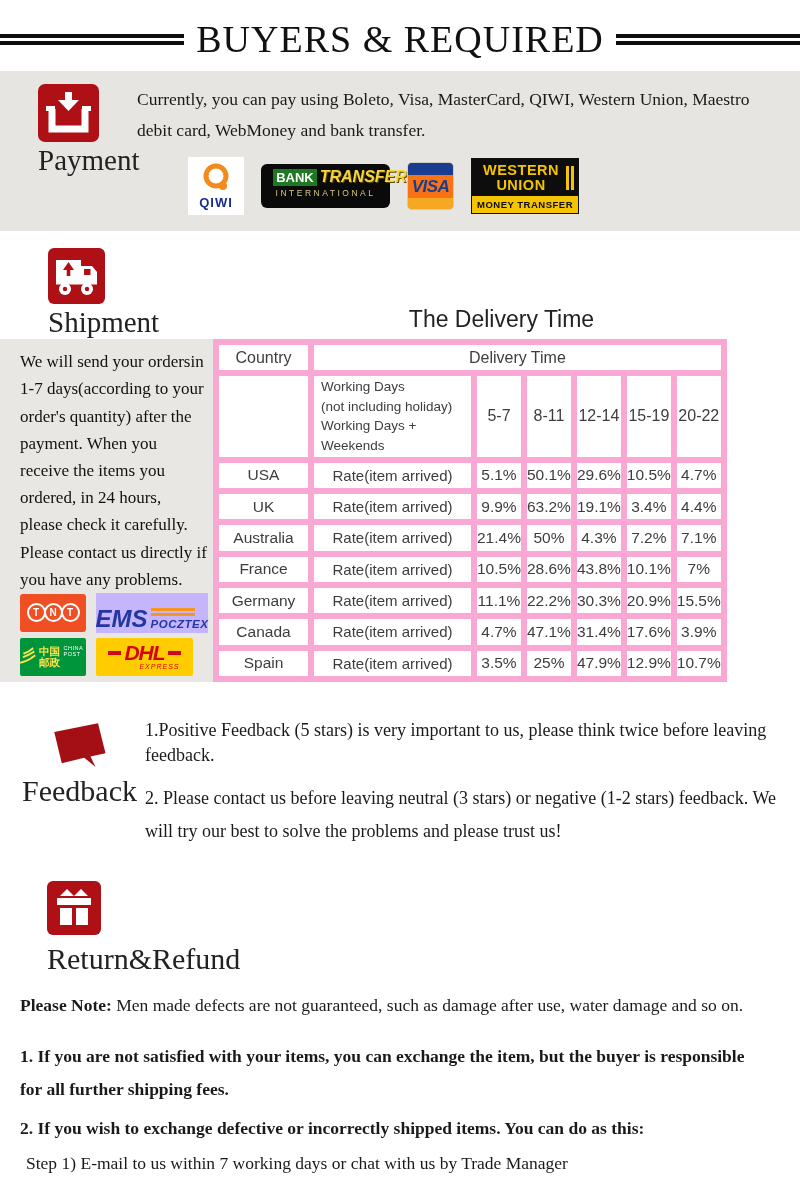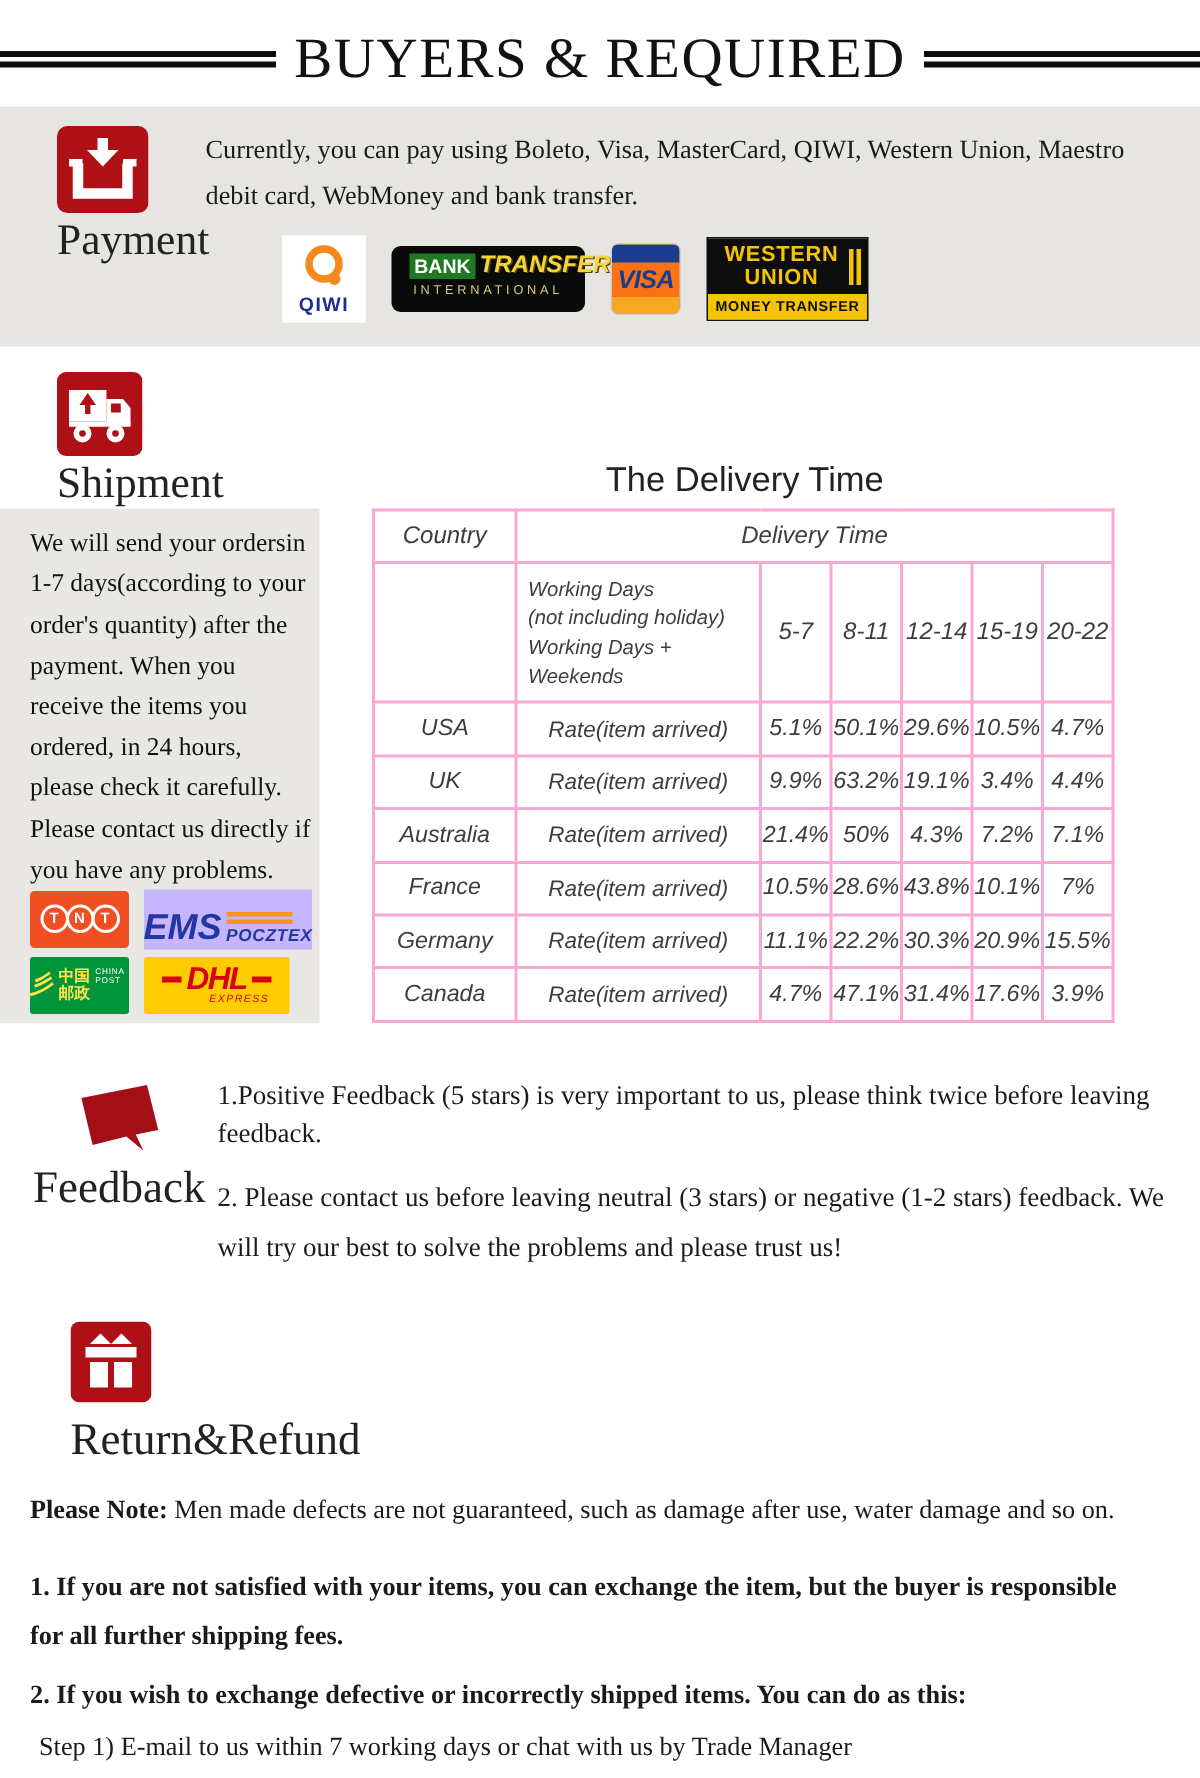--- a/index.html
+++ b/index.html
@@ -33,24 +33,24 @@
   .visa-text { color:#1a3c8f; font-family:"Liberation Sans",sans-serif; font-weight:bold; font-style:italic; font-size:17px; letter-spacing:-0.5px; }
   .visa-bot { height:11px; background:#f7a823; }
   .logo-wu { width:108px; height:56px; display:flex; flex-direction:column; border:1px solid #111; }
   .wu-top { flex:1; background:#0d0d0d; display:flex; align-items:center; padding:2px 4px; }
   .wu-words { flex:1; text-align:center; color:#f5c400; font-family:"Liberation Sans",sans-serif; font-weight:bold; font-size:14.5px; line-height:1.05; letter-spacing:0.5px; }
   .wu-bars { display:flex; gap:2px; }
   .wu-bars i { display:block; width:3px; height:24px; background:#f5c400; }
   .wu-bot { height:17px; background:#f5c400; display:flex; align-items:center; justify-content:center; }
   .wu-bot span { color:#0d0d0d; font-family:"Liberation Sans",sans-serif; font-weight:bold; font-size:9.5px; letter-spacing:0.5px; }
   
-  .shipment-head { display:flex; margin-top:17px; }
+  .shipment-head { display:flex; margin-top:17px;padding-left:10px; }
   .ship-left { width:213px; padding-left:38px; flex:none; }
   .delivery-title { flex:1; text-align:center; font-family:"Liberation Sans",sans-serif; font-size:23px; color:#222; align-self:flex-end; padding-bottom:6px; padding-right:20px; }
-  .shipment-main { display:flex; align-items:stretch;gap:35px; }
+  .shipment-main { display:flex; align-items:stretch; }
   .ship-note-box { width:213px; flex:none; background:#e9e7e4; padding:9px 6px 6px 20px; display:flex; flex-direction:column; }
   .ship-note { font-size:17px; line-height:1.6; color:#111; }
   .carrier-grid { margin-top:auto; display:grid; grid-template-columns:68px 112px; gap:5px 8px; align-items:center; }
   .logo-tnt { width:66px; height:38px; background:#f04e23; border-radius:3px; display:flex; align-items:center; justify-content:center; gap:0; }
   .tnt-circle { width:19px; height:19px; border-radius:50%; border:2px solid #fff; margin:0 -1px; display:flex; align-items:center; justify-content:center; color:#fff; font-family:"Liberation Sans",sans-serif; font-weight:bold; font-size:10px; }
   .logo-ems { width:112px; height:40px; background:#c4b5fd; padding:3px 4px; display:flex; align-items:flex-end; justify-content:center; gap:3px; }
   .ems-text { color:#2436a0; font-family:"Liberation Sans",sans-serif; font-weight:bold; font-style:italic; font-size:24px; line-height:0.9; }
   .ems-right { display:flex; flex-direction:column; justify-content:flex-end; }
   .ems-stripes i { display:block; height:3px; background:#f7941d; margin-bottom:2px; }
   .ems-stripes i:nth-child(1){width:44px;} .ems-stripes i:nth-child(2){width:44px;} .ems-stripes i:nth-child(3){width:44px;}
@@ -60,21 +60,21 @@
   .cp-lines { display:flex; flex-direction:row; line-height:1.05; }
   .cp-cn { color:#ffe34d; font-size:10.5px; font-weight:bold; }
   .cp-en { color:#fff; font-family:"Liberation Sans",sans-serif; font-size:5.5px; letter-spacing:0.5px; }
   .logo-dhl { width:97px; height:38px; background:#ffcc00; border-radius:2px; display:flex; flex-direction:column; align-items:center; justify-content:center; }
   .dhl-row { display:flex; align-items:center; gap:3px; }
   .dhl-bar { width:13px; height:4px; background:#d40511; }
   .dhl-text { color:#d40511; font-family:"Liberation Sans",sans-serif; font-weight:bold; font-style:italic; font-size:21px; line-height:0.9; letter-spacing:-1px; }
   .dhl-sub { color:#d40511; font-family:"Liberation Sans",sans-serif; font-style:italic; font-size:7px; letter-spacing:1px; margin-left:30px; }
   
   .delivery-table { border-collapse:collapse; font-family:"Liberation Sans",sans-serif; color:#3d3d3d; table-layout:fixed; }
-  .delivery-table td { border:2px solid #f9a8d4; text-align:center; vertical-align:middle; background:#fff;font-style:italic; }
+  .delivery-table td { border:6px solid #f9a8d4; text-align:center; vertical-align:middle; background:#fff; }
   .dt-c1 { width:95px; } .dt-c2 { width:163px; } .dt-cd { width:47px; }
   .dt-head { height:30px; font-size:16px; }
   .dt-sub { height:62px; font-size:16px; }
   .wd-cell { text-align:left !important; padding-left:7px; }
   .wd-cell div { font-size:13.5px; line-height:1.45; color:#3d3d3d; }
   .dt-row { height:30.5px; font-size:15.5px; }
   .rate-cell { font-size:15px; }
   
   .feedback-section { display:flex; margin-top:24px; }
   .fb-left { width:145px; flex:none; padding-left:22px; padding-top:14px; }
@@ -281,20 +281,29 @@
     </tr>
     <tr class="dt-row">
       <td>Canada</td>
       <td class="rate-cell">Rate(item arrived)</td>
       <td>4.7%</td>
       <td>47.1%</td>
       <td>31.4%</td>
       <td>17.6%</td>
       <td>3.9%</td>
     </tr>
+    <tr class="dt-row">
+      <td>Spain</td>
+      <td class="rate-cell">Rate(item arrived)</td>
+      <td>3.5%</td>
+      <td>25%</td>
+      <td>47.9%</td>
+      <td>12.9%</td>
+      <td>10.7%</td>
+    </tr>
   </tbody>
     </table>
 </div>
 
 <div class="feedback-section">
   <div class="fb-left">
     <svg width="60" height="54" viewBox="0 0 96 80">
       <polygon points="10,16 80,2 92,50 68,55 76,72 58,57 22,66" fill="#a30f15"></polygon>
     </svg>
     <div class="fb-label">Feedback</div>

